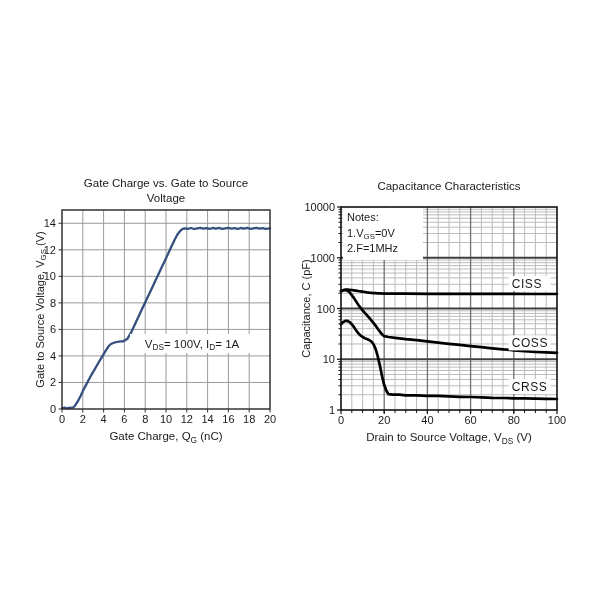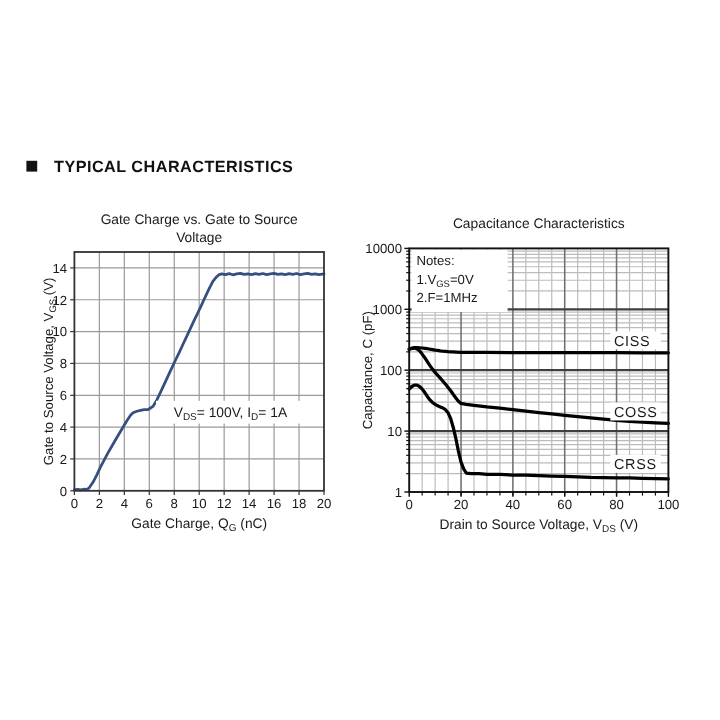--- a/index.html
+++ b/index.html
@@ -9,24 +9,20 @@
   .bullet{width:9px;height:9px;background:#111;display:inline-block;}
   .header-title{font-weight:bold;font-size:13.5px;color:#111;letter-spacing:.4px;}
   svg{position:absolute;overflow:visible;}
   #chart-left{left:0;top:170px;}
   #chart-right{left:300px;top:170px;}
 </style>
 </head>
 <body>
 
 <div class="page">
-  <div class="header">
-    <span class="bullet"></span>
-    <span class="header-title">TYPICAL CHARACTERISTICS</span>
-  </div>
   <svg id="chart-left" width="300" height="300">
       <rect x="62" y="40" width="208" height="199" fill="#fff"></rect>
       <g>
         <line x1="82.8" y1="40" x2="82.8" y2="239" stroke="#9a9a9a" stroke-width="1"></line>
         <line x1="103.6" y1="40" x2="103.6" y2="239" stroke="#9a9a9a" stroke-width="1"></line>
         <line x1="124.4" y1="40" x2="124.4" y2="239" stroke="#9a9a9a" stroke-width="1"></line>
         <line x1="145.2" y1="40" x2="145.2" y2="239" stroke="#9a9a9a" stroke-width="1"></line>
         <line x1="166" y1="40" x2="166" y2="239" stroke="#9a9a9a" stroke-width="1"></line>
         <line x1="186.8" y1="40" x2="186.8" y2="239" stroke="#9a9a9a" stroke-width="1"></line>
         <line x1="207.6" y1="40" x2="207.6" y2="239" stroke="#9a9a9a" stroke-width="1"></line>

